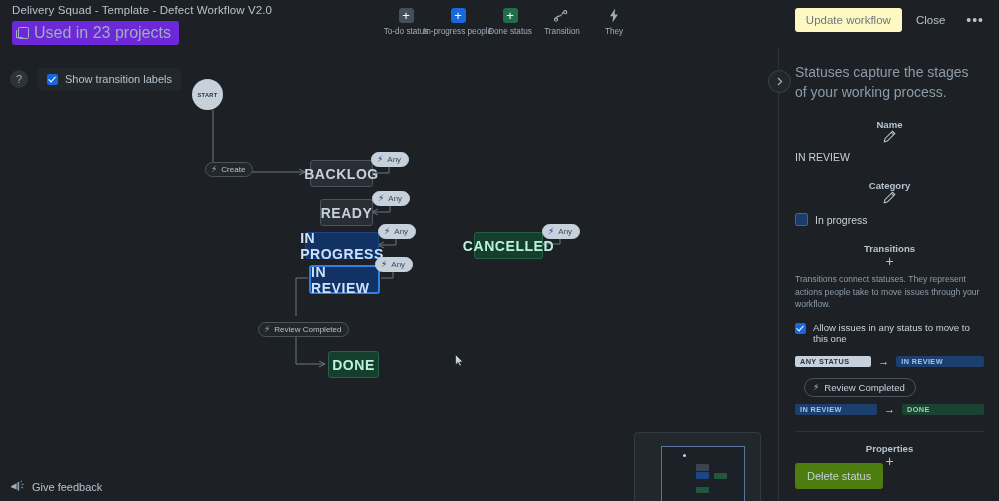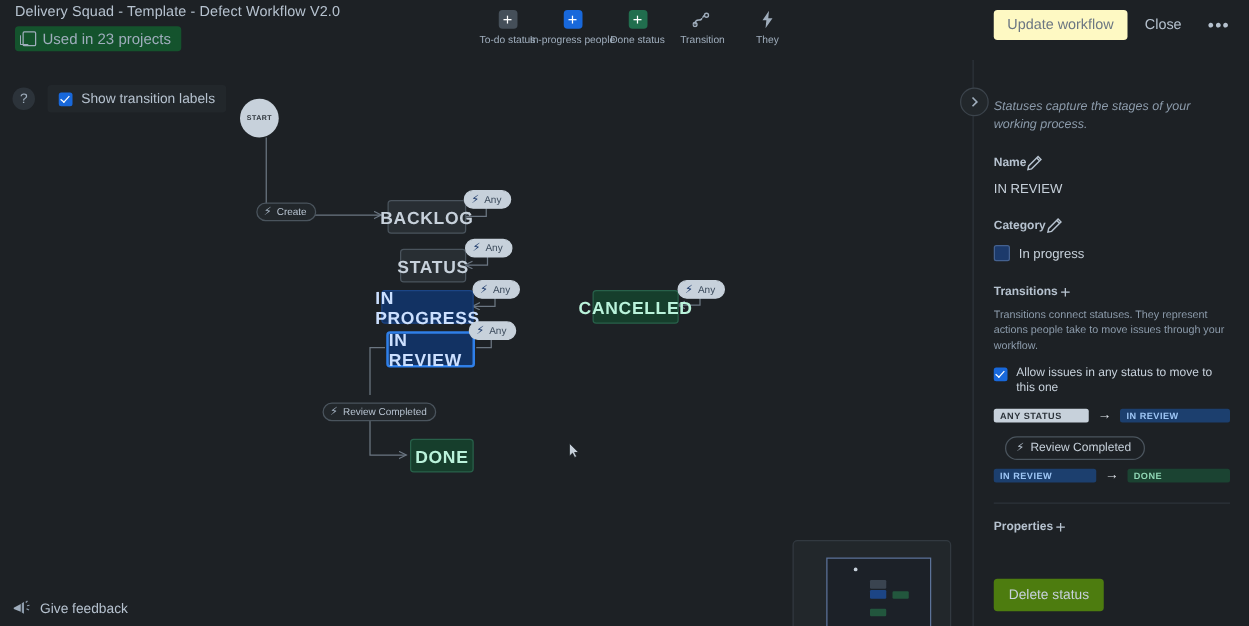--- a/index.html
+++ b/index.html
@@ -7,22 +7,22 @@
        font-family:"Liberation Sans","DejaVu Sans",sans-serif;
        color:#b6c2cf;-webkit-font-smoothing:antialiased;}
   .app{position:relative;width:999px;height:501px;background:#1d2125;}
 
   
   .topbar{position:absolute;left:0;top:0;width:999px;height:48px;
           background:#1d2125;border-bottom:1px solid #2c333a;}
   .title-wrap{position:absolute;left:12px;top:4px;}
   .wf-title{font-size:11.5px;color:#b6c2cf;letter-spacing:.1px;}
   .used-chip{display:inline-flex;align-items:center;gap:5px;margin-top:5px;
-             background:#14532d;border-radius:3px;padding:3px 8px 3px 6px;
-             font-size:12px;color:#9fadbc;}
+             background:#6d28d9;border-radius:3px;padding:3px 8px 3px 6px;
+             font-size:16px;color:#9fadbc;}
   .copy-ico{width:9px;height:10px;border:1px solid #9fadbc;border-radius:1.5px;
             position:relative;display:inline-block;}
   .copy-ico:after{content:"";position:absolute;left:-3px;top:2px;width:6px;height:7px;
             border:1px solid #9fadbc;border-right:none;border-top:none;border-radius:1px;}
 
   .tools{position:absolute;left:380px;top:3px;display:flex;gap:0px;}
   .tool{width:52px;display:flex;flex-direction:column;align-items:center;gap:3px;
         cursor:pointer;padding-top:4px;}
   .tool .glyph{height:17px;display:flex;align-items:center;justify-content:center;}
   .tool .lbl{font-size:8.2px;color:#9fadbc;white-space:nowrap;}
@@ -91,22 +91,22 @@
   .feedback span{font-size:11px;color:#b6c2cf;}
 
   
   .panel{position:absolute;left:778px;top:48px;width:221px;height:453px;
          background:#1d2125;border-left:1px solid #2c333a;}
   .collapse{position:absolute;left:-11px;top:22px;width:21px;height:21px;border-radius:50%;
             background:#22272b;border:1px solid #3c444c;color:#9fadbc;font-size:9px;
             display:flex;align-items:center;justify-content:center;cursor:pointer;z-index:4;}
   .p-inner{padding:12px 16px 0 16px;}
   .p-title{font-size:17px;font-weight:700;color:#dfe4ea;letter-spacing:-.2px;}
-  .p-sub{font-size:10px;color:#8c9bab;margin-top:19px;line-height:1.4;font-style:italic;}
-  .p-row{display:flex;align-items:center;justify-content:flex-start;margin-top:17px;}
+  .p-sub{font-size:14px;color:#8c9bab;margin-top:3px;line-height:1.4;}
+  .p-row{display:flex;align-items:center;justify-content:space-between;margin-top:17px;flex-direction:column;}
   .p-lbl{font-size:9.6px;font-weight:700;color:#b6c2cf;}
   .p-val{font-size:10.5px;color:#c7d1db;margin-top:8px;}
   .pencil{width:13px;height:13px;cursor:pointer;}
   .plus-ico{color:#b6c2cf;font-size:14px;line-height:1;cursor:pointer;padding:0 2px;}
   .cat-row{display:flex;align-items:center;gap:7px;margin-top:9px;}
   .cat-box{width:11px;height:11px;border-radius:2px;background:#1c3a6b;border:1px solid #44618f;}
   .cat-txt{font-size:10.5px;color:#c7d1db;}
   .p-desc{font-size:8.6px;color:#8c9bab;margin-top:5px;line-height:1.45;}
   .allow{display:flex;align-items:flex-start;gap:7px;margin-top:11px;}
   .allow span{font-size:9.6px;color:#c7d1db;line-height:1.2;}
@@ -219,21 +219,21 @@
     </svg>
 
     <div class="start-node" style="left:192px;top:31px;">START</div>
 
     <div class="pill pill-dark" style="left:205px;top:114px;">
       <span class="bolt">⚡</span>
       <span>Create</span>
     </div>
 
     <div class="node n-todo" style="left:310px;top:112px;width:61px;height:25px;">BACKLOG</div>
-    <div class="node n-todo" style="left:320px;top:151px;width:51px;height:25px;">STATUS</div>
+    <div class="node n-todo" style="left:320px;top:151px;width:51px;height:25px;">READY</div>
     <div class="node n-prog" style="left:305px;top:184px;width:72px;height:25px;">IN PROGRESS</div>
     <div class="node n-prog n-sel" style="left:309px;top:217px;width:67px;height:25px;">IN REVIEW</div>
     <div class="node n-done" style="left:474px;top:184px;width:67px;height:25px;">CANCELLED</div>
     <div class="node n-done" style="left:328px;top:303px;width:49px;height:25px;">DONE</div>
 
     <div class="pill pill-any" style="left:371px;top:104px;">
       <span class="bolt">⚡</span>
       <span>Any</span>
     </div>
     <div class="pill pill-any" style="left:372px;top:143px;">

